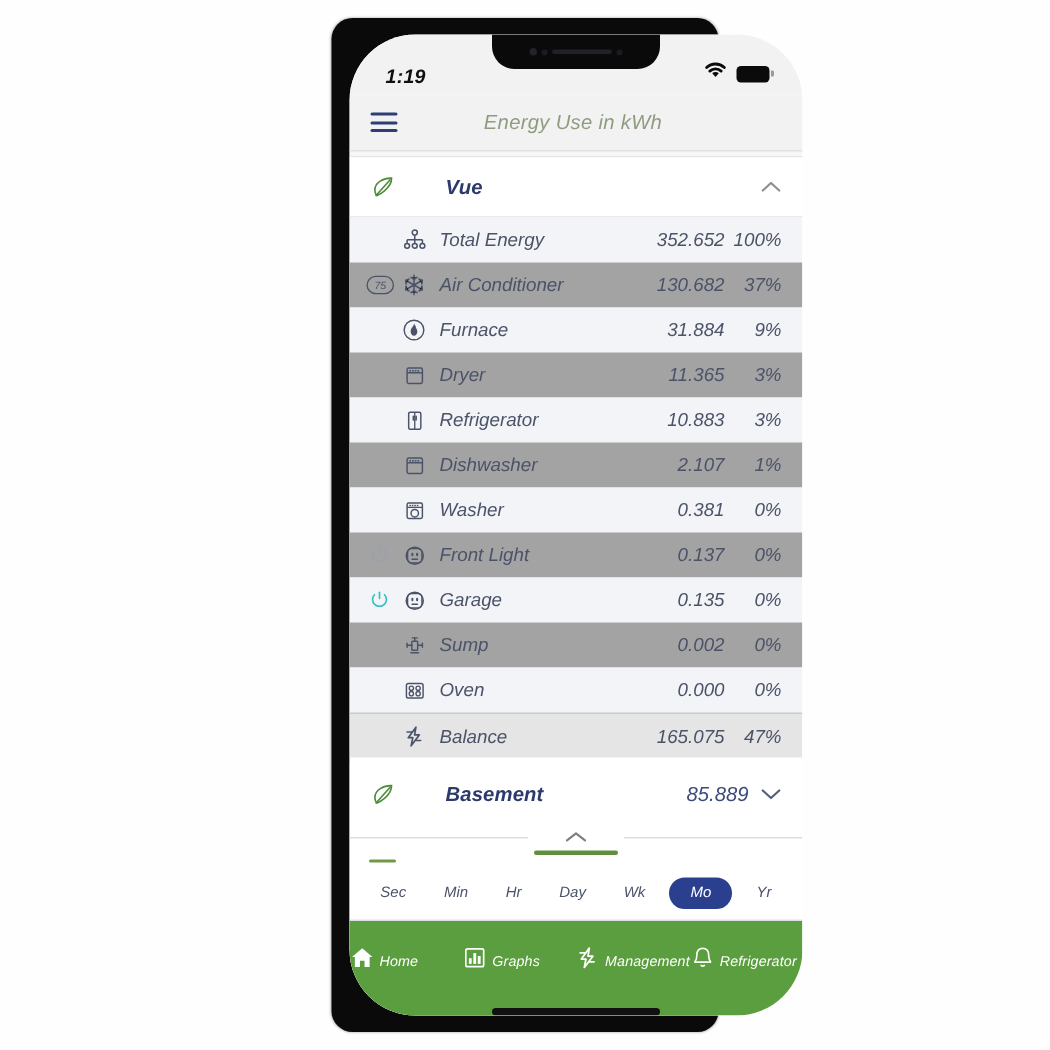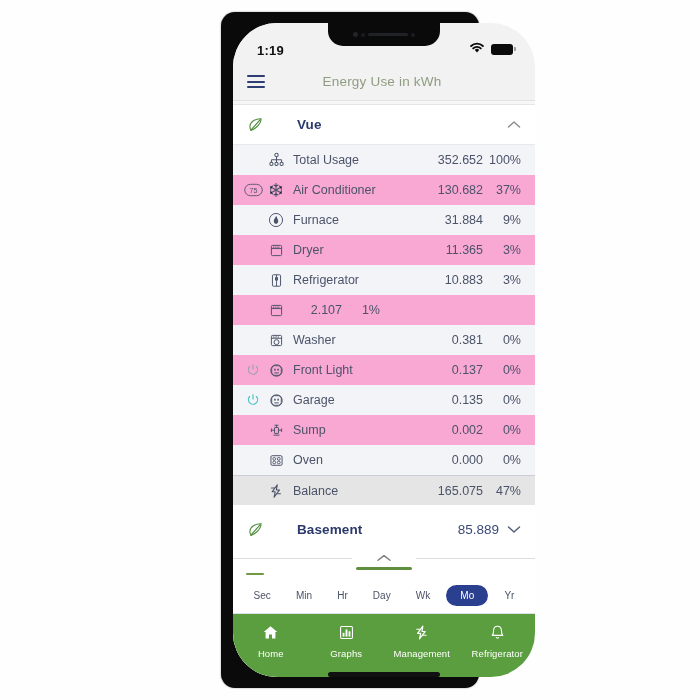--- a/index.html
+++ b/index.html
@@ -17,20 +17,21 @@
   }
 
   
   .phone-frame {
     position: relative;
     width: 258px; height: 676px;
     background: #0a0a0a;
     border-radius: 14px;
     padding: 11px 12px;
     box-shadow: 0 0 2px rgba(0,0,0,.4);
+    font-style: italic;
   }
   .phone-screen {
     position: relative;
     width: 302px; height: 654px;
     background: #ffffff;
     border-radius: 44px;
     overflow: hidden;
     display: flex; flex-direction: column;
   }
 
@@ -111,21 +112,21 @@
   
   .rows { flex: 0 0 auto; }
   .row {
     height: 30px;
     display:flex; align-items:center;
     padding: 0 14px 0 9px;
     font-size: 12.5px;
     color: #49526b;
   }
   .row.alt { background:#f3f4f7; }
-  .row.plain { background:#f9a8d4; }
+  .row.plain { background:#a3a3a3; }
   .row.balance { border-top: 1px solid #c9ccd6; background:#e5e5e5; }
   .row .ic-left { width: 22px; flex:0 0 22px; display:flex; align-items:center; justify-content:center; }
   .row .ic-main { width: 24px; flex:0 0 24px; display:flex; align-items:center; justify-content:center; }
   .row .label { flex:1 1 auto; padding-left:5px; color:#4b5369; font-size:12.5px; }
   .row .val { width: 54px; flex:0 0 54px; text-align:right; color:#4b5369; font-size:12.5px; }
   .row .pct { width: 38px; flex:0 0 38px; text-align:right; color:#4b5369; font-size:12.5px; }
 
   .rows-bottom-rule { height:1px; background:#dfe0e5; margin: 0 14px; }
 
   
@@ -164,21 +165,21 @@
   }
   .scale-item.active { background:#2b3f8f; color:#ffffff; font-weight:normal; padding: 5px 14px; border-radius:14px;}
 
   
   .tabbar {
     flex: 0 0 54px; height: 54px;
     background: #5b9e3f;
     display:flex; align-items:center;
   }
   .tab {
-    flex:1 1 0; display:flex; flex-direction:column; align-items:center; gap:3px;
+    flex:1 1 0; display:flex; flex-direction:row; align-items:center; gap:3px;
   }
   .tab .tlabel { font-size: 9.5px; color:#ffffff; letter-spacing:.1px; }
   .home-indicator-wrap {
     flex: 0 0 22px; height:22px; background:#5b9e3f;
     display:flex; align-items:flex-start; justify-content:center; padding-top:4px;
   }
   .home-indicator { width: 112px; height: 5px; border-radius: 3px; background:#111; }
 </style>
 </head>
 <body>
@@ -242,21 +243,21 @@
               <span class="ic-left"></span>
               <span class="ic-main">
                 <svg width="17" height="17" viewBox="0 0 20 20">
                   <circle cx="10" cy="3.6" r="2.0" fill="none" stroke="#4b5369" stroke-width="1.2"></circle>
                   <path d="M10 5.6 L10 9.2 M4 9.2 L16 9.2 M4 9.2 L4 12 M10 9.2 L10 12 M16 9.2 L16 12" stroke="#4b5369" stroke-width="1.2" fill="none"></path>
                   <circle cx="4" cy="14" r="1.9" fill="none" stroke="#4b5369" stroke-width="1.2"></circle>
                   <circle cx="10" cy="14" r="1.9" fill="none" stroke="#4b5369" stroke-width="1.2"></circle>
                   <circle cx="16" cy="14" r="1.9" fill="none" stroke="#4b5369" stroke-width="1.2"></circle>
                 </svg>
               </span>
-              <span class="label">Total Usage</span>
+              <span class="label">Total Energy</span>
               <span class="val">352.652</span>
               <span class="pct">100%</span>
             </div>
             <div class="row plain">
               <span class="ic-left">
                 <svg width="19" height="14" viewBox="0 0 26 18">
                   <rect x="1" y="1.2" width="24" height="15.6" rx="7.8" fill="none" stroke="#4b5369" stroke-width="1.2"></rect>
                   <text x="13" y="12.8" font-size="9.6" font-family="Liberation Sans, sans-serif" fill="#4b5369" text-anchor="middle">75</text>
                 </svg>
               </span>
@@ -329,20 +330,21 @@
                   <rect x="3.2" y="3.2" width="13.6" height="13.6" rx="1.4" fill="none" stroke="#4b5369" stroke-width="1.3"></rect>
                   <path d="M3.2 7.4 L16.8 7.4" stroke="#4b5369" stroke-width="1.3"></path>
                   <g fill="#4b5369">
                     <rect x="5.2" y="4.9" width="1.5" height="1.4"></rect>
                     <rect x="7.6" y="4.9" width="1.5" height="1.4"></rect>
                     <rect x="10.0" y="4.9" width="1.5" height="1.4"></rect>
                     <rect x="12.4" y="4.9" width="1.5" height="1.4"></rect>
                   </g>
                 </svg>
               </span>
+              <span class="label">Dishwasher</span>
               <span class="val">2.107</span>
               <span class="pct">1%</span>
             </div>
             <div class="row alt">
               <span class="ic-left"></span>
               <span class="ic-main">
                 <svg width="15" height="15" viewBox="0 0 20 20">
                   <rect x="3.2" y="3.2" width="13.6" height="13.6" rx="1.4" fill="none" stroke="#4b5369" stroke-width="1.3"></rect>
                   <path d="M3.2 7.0 L16.8 7.0" stroke="#4b5369" stroke-width="1.3"></path>
                   <g fill="#4b5369">

